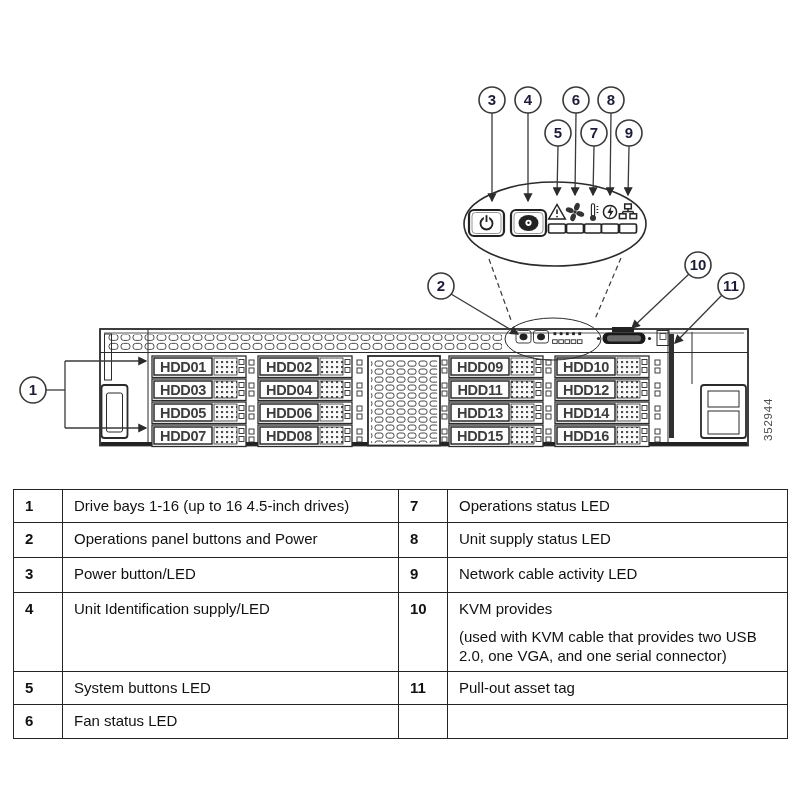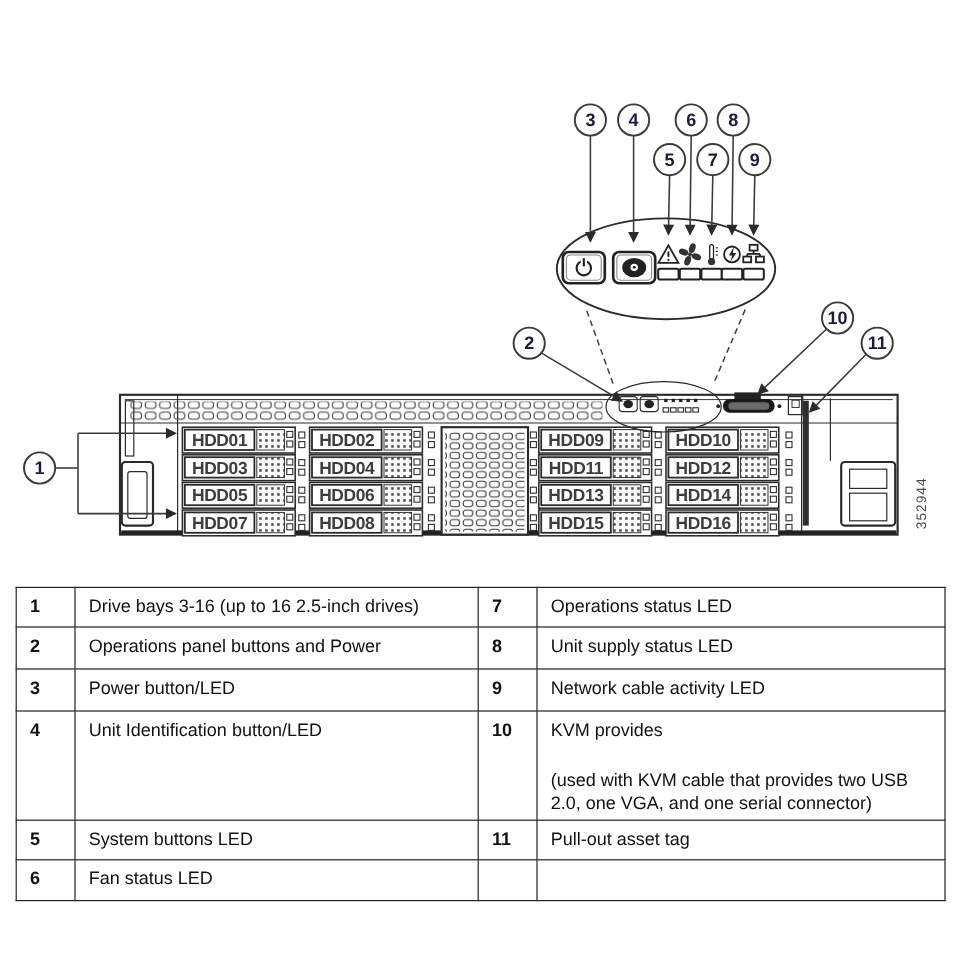--- a/index.html
+++ b/index.html
@@ -23,21 +23,21 @@
   .led{fill:#fff;stroke:#222;stroke-width:1.7;}
   .icon{fill:none;stroke:#222;stroke-width:1.5;}
   .fignum{font:400 11.5px "Liberation Sans",sans-serif;fill:#4a4a4a;letter-spacing:0.8px;}
 
   
   #legend{position:absolute;left:13px;top:489px;width:774px;border-collapse:collapse;
           table-layout:fixed;}
   #legend td{border:1.6px solid #242424;vertical-align:top;padding:7px 6px 4px 11px;
              font:400 15px "Liberation Sans",sans-serif;color:#111;line-height:1.25;}
   #legend td.num{font-weight:700;}
-  #legend .p2{margin-top:23px;}
+  #legend .p2{margin-top:9px;}
 </style>
 </head>
 <body>
 
 <div id="page">
 
 <svg id="diagram" width="800" height="470" viewBox="0 0 800 470">
   <defs>
     <marker id="arr" viewBox="0 0 10 10" refX="8.5" refY="5" markerWidth="8" markerHeight="7" orient="auto-start-reverse">
       <path d="M0,0 L10,5 L0,10 z" fill="#2b2b2b"></path>
@@ -447,39 +447,39 @@
 <table id="legend">
   <colgroup>
         <col style="width:49px">
         <col style="width:336px">
         <col style="width:49px">
         <col style="width:340px">
       </colgroup>
   <tbody>
     <tr style="height:33px">
       <td class="num">1</td>
-      <td>Drive bays 3-16 (up to 16 2.5-inch drives)</td>
+      <td>Drive bays 1-16 (up to 16 4.5-inch drives)</td>
       <td class="num">7</td>
       <td>Operations status LED</td>
     </tr>
     <tr style="height:35px">
       <td class="num">2</td>
       <td>Operations panel buttons and Power</td>
       <td class="num">8</td>
       <td>Unit supply status LED</td>
     </tr>
     <tr style="height:35px">
       <td class="num">3</td>
       <td>Power button/LED</td>
       <td class="num">9</td>
       <td>Network cable activity LED</td>
     </tr>
     <tr style="height:79px">
       <td class="num">4</td>
-      <td>Unit Identification button/LED</td>
+      <td>Unit Identification supply/LED</td>
       <td class="num">10</td>
       <td>
         <div>KVM provides</div>
         <div class="p2">(used with KVM cable that provides two USB 2.0, one VGA, and one serial connector)</div>
       </td>
     </tr>
     <tr style="height:33px">
       <td class="num">5</td>
       <td>System buttons LED</td>
       <td class="num">11</td>

